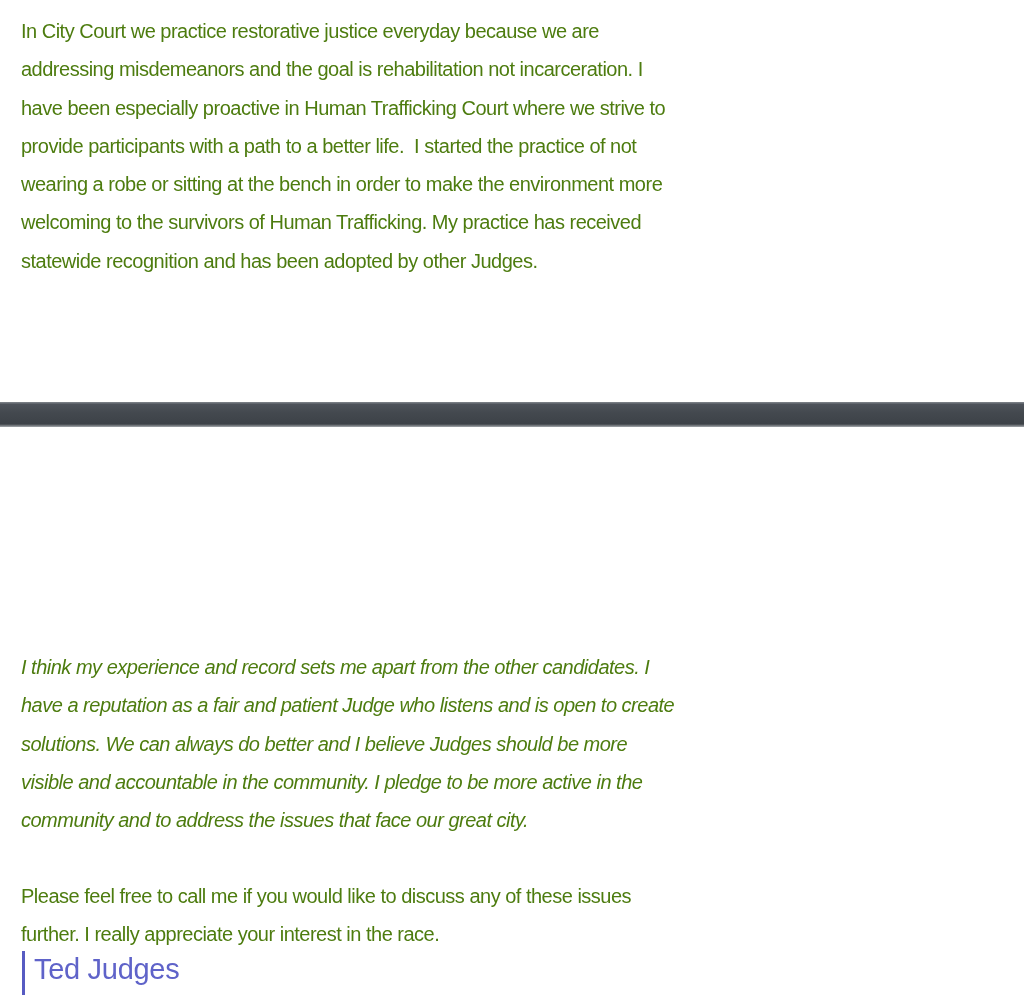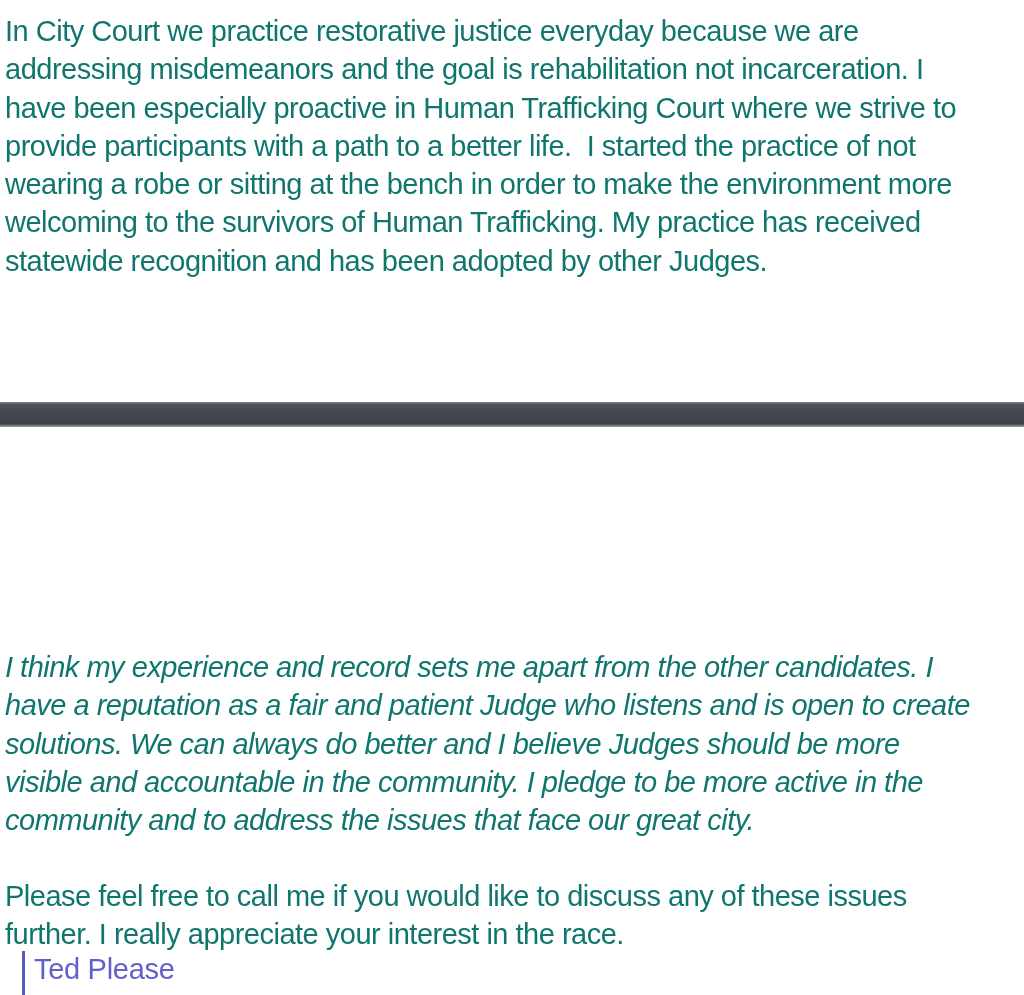--- a/index.html
+++ b/index.html
@@ -9,25 +9,25 @@
   body {
     width: 1024px;
     height: 995px;
     position: relative;
     overflow: hidden;
     background: #ffffff;
     font-family: "Liberation Sans", sans-serif;
   }
   .para {
     position: absolute;
-    left: 5px;
-    font-size: 29px;
+    left: 21px;
+    font-size: 20px;
     line-height: 38.3px;
     letter-spacing: -0.5px;
-    color: #0f766e;
+    color: #4d7c0f;
     white-space: pre;
     margin: 0;
   }
   #para-city-court { top: 12px; }
   #para-experience { top: 648px; font-style: italic; }
   #para-closing    { top: 877px; }
 
   #divider-bar {
     position: absolute;
     left: 0;
@@ -77,14 +77,14 @@
 <p class="para" id="para-experience">I think my experience and record sets me apart from the other candidates. I
 have a reputation as a fair and patient Judge who listens and is open to create
 solutions. We can always do better and I believe Judges should be more
 visible and accountable in the community. I pledge to be more active in the
 community and to address the issues that face our great city.</p>
 
 <p class="para" id="para-closing">Please feel free to call me if you would like to discuss any of these issues
 further. I really appreciate your interest in the race.</p>
 
 <div id="signature-block">
-  <a id="signature-link">Ted Please</a>
+  <a id="signature-link">Ted Judges</a>
 </div>
 
 </body></html>

